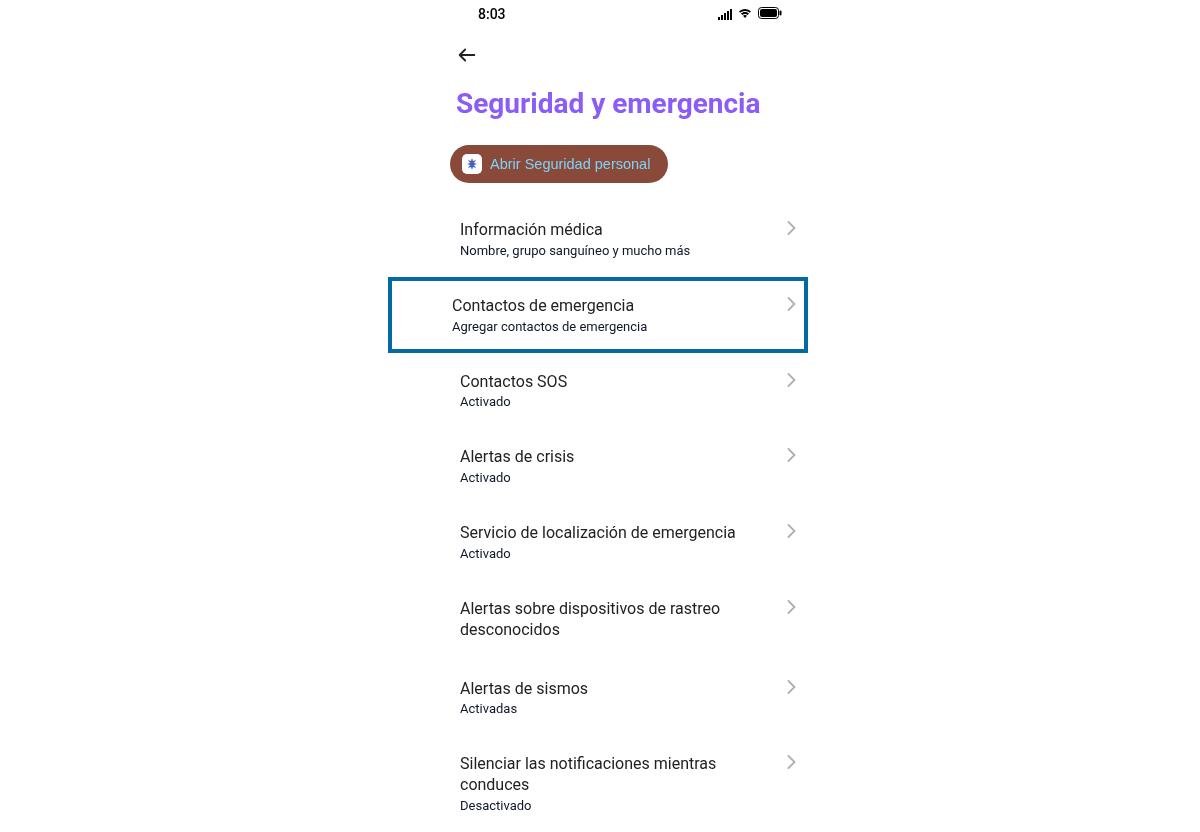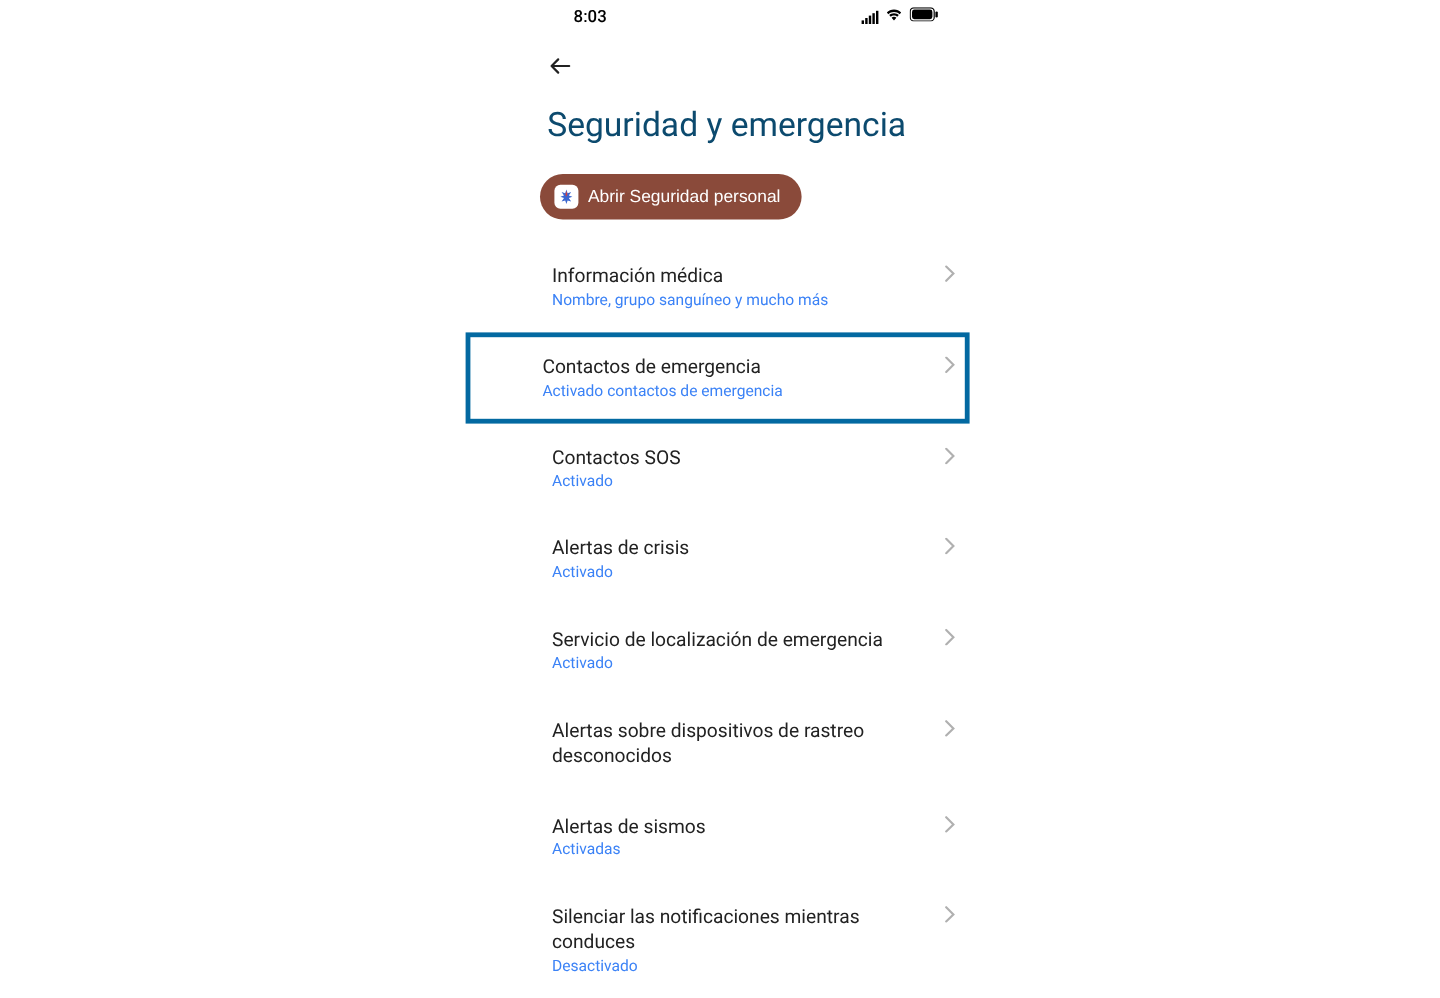--- a/index.html
+++ b/index.html
@@ -31,31 +31,31 @@
       display: flex;
       align-items: center;
       gap: 5px;
     }
     .back-button {
       padding: 16px 8px 8px 8px;
       cursor: pointer;
     }
     .page-title {
       font-size: 28px;
-      font-weight: 400;
-      color: #0c4a6e;
+      font-weight: 700;
+      color: #8b5cf6;
       padding: 8px 8px 20px 8px;
       line-height: 1.25;
     }
     .open-button {
       display: inline-flex;
       align-items: center;
       gap: 8px;
       background: #8a4a3a;
-      color: #ffffff;
+      color: #7dd3fc;
       border: none;
       border-radius: 22px;
       padding: 9px 18px 9px 12px;
       font-size: 14.5px;
       font-weight: 400;
       cursor: pointer;
       margin: 4px 0 18px 2px;
     }
     .open-button .icon-box {
       width: 20px;
@@ -85,21 +85,21 @@
       flex: 1;
       min-width: 0;
     }
     .item-title {
       font-size: 16px;
       color: #222;
       line-height: 1.3;
     }
     .item-subtitle {
       font-size: 13px;
-      color: #3b82f6;
+      color: #0f172a;
       margin-top: 2px;
     }
     .chevron {
       flex-shrink: 0;
       margin-left: 10px;
       color: #b0b0b0;
     }
     .signal-bars {
       display: inline-flex;
       align-items: flex-end;
@@ -170,21 +170,21 @@
     <span class="chevron">
       <svg width="9" height="14" viewBox="0 0 8 14">
           <path d="M1 1 L7 7 L1 13" stroke="currentColor" stroke-width="1.8" fill="none" stroke-linecap="round"></path>
         </svg>
     </span>
   </div>
 
   <div class="list-item highlighted">
     <div class="item-text">
       <div class="item-title">Contactos de emergencia</div>
-      <div class="item-subtitle">Activado contactos de emergencia</div>
+      <div class="item-subtitle">Agregar contactos de emergencia</div>
     </div>
     <span class="chevron">
       <svg width="9" height="14" viewBox="0 0 8 14">
           <path d="M1 1 L7 7 L1 13" stroke="currentColor" stroke-width="1.8" fill="none" stroke-linecap="round"></path>
         </svg>
     </span>
   </div>
 
   <div class="list-item">
     <div class="item-text">

